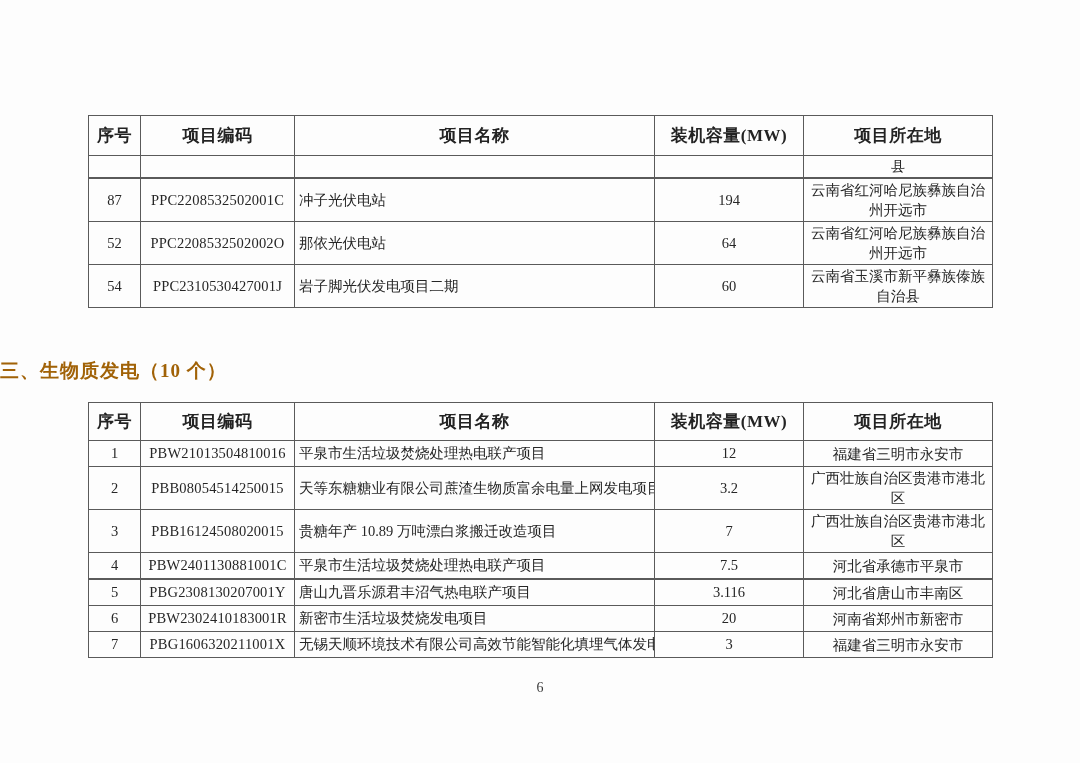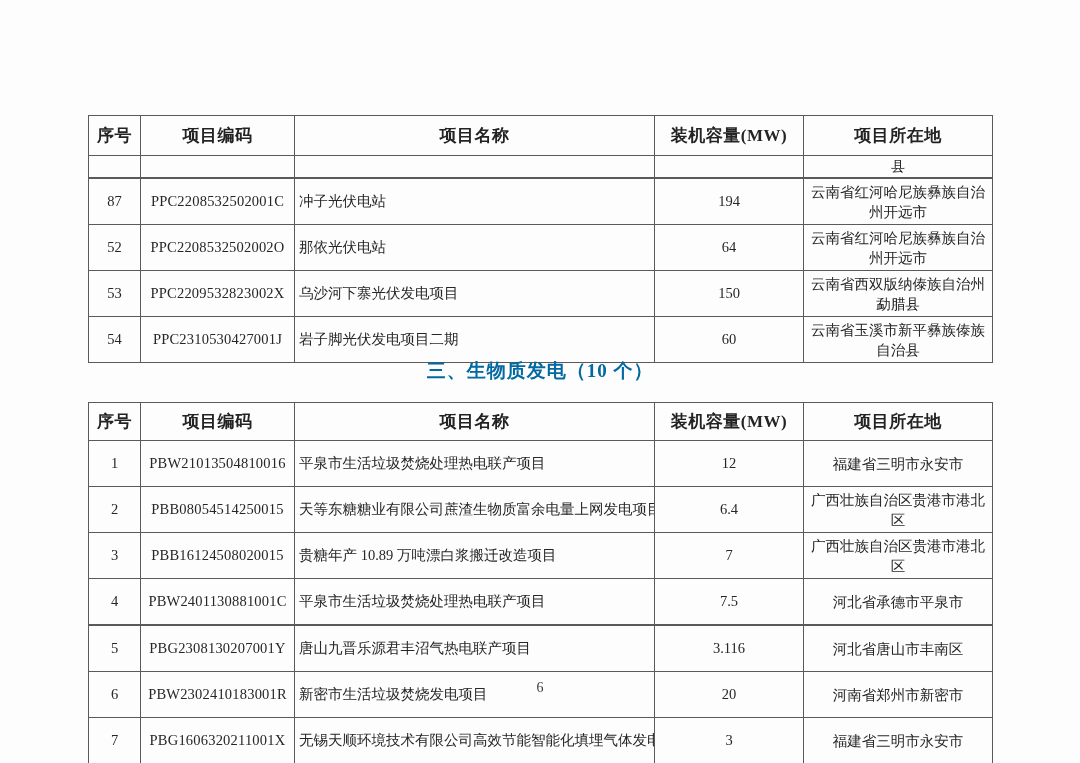--- a/index.html
+++ b/index.html
@@ -9,41 +9,41 @@
     font-family:"Liberation Serif","DejaVu Serif",serif;
     color:#1f1f1f;
   }
   table { border-collapse:collapse; table-layout:fixed; width:904px; background:transparent; }
   th, td { border:1px solid #5a5a5a; overflow:hidden; }
   th {
     font-weight:bold; font-size:17px; text-align:center;
     padding:2px 1px; letter-spacing:0.5px; color:#232323;
   }
   td { font-size:14.5px; text-align:center; padding:1px 2px; color:#262626; }
-  td.c-name { text-align:left; padding:13px 4px; white-space:nowrap;margin-left:24px; }
+  td.c-name { text-align:left; padding:3px 4px; white-space:nowrap;margin-left:24px; }
   td.c-loc  { line-height:1.38; padding:1px 3px; }
   td.c-code { letter-spacing:0.2px; }
 
   .tbl-wrap { position:absolute; left:88px; }
   #t1-wrap { top:115px; }
   #t2-wrap { top:402px; }
 
   #table1 thead tr { height:40px; }
   #table1 tbody tr { height:42px; }
   #table1 tr.carryover { height:19px; }
   #table1 tr.carryover td { border-bottom-width:2px; font-size:14px; }
 
   #table2 thead tr { height:38px; }
   #table2 tbody tr { height:22px; }
   #table2 tbody tr:nth-child(4) td { border-bottom-width:2px; }
 
   .section-title {
     position:absolute; top:358px; left:0; width:1080px;
-    text-align:center; font-size:19px; font-weight:bold;
-    color:#0369a1; letter-spacing:1px;font-family:Liberation Serif, serif;
+    text-align:left; font-size:19px; font-weight:bold;
+    color:#a16207; letter-spacing:1px;font-family:Liberation Serif, serif;
   }
   .page-number {
     position:absolute; top:680px; left:0; width:1080px;
     text-align:center; font-size:14px; color:#3a3a3a;
   }
 </style>
 </head>
 <body>
 
 <div class="page">
@@ -82,27 +82,20 @@
     <td class="c-loc">云南省红河哈尼族彝族自治州开远市</td>
   </tr>
           <tr>
     <td class="c-no">52</td>
     <td class="c-code">PPC2208532502002O</td>
     <td class="c-name">那依光伏电站</td>
     <td class="c-cap">64</td>
     <td class="c-loc">云南省红河哈尼族彝族自治州开远市</td>
   </tr>
           <tr>
-    <td class="c-no">53</td>
-    <td class="c-code">PPC2209532823002X</td>
-    <td class="c-name">乌沙河下寨光伏发电项目</td>
-    <td class="c-cap">150</td>
-    <td class="c-loc">云南省西双版纳傣族自治州勐腊县</td>
-  </tr>
-          <tr>
     <td class="c-no">54</td>
     <td class="c-code">PPC2310530427001J</td>
     <td class="c-name">岩子脚光伏发电项目二期</td>
     <td class="c-cap">60</td>
     <td class="c-loc">云南省玉溪市新平彝族傣族自治县</td>
   </tr>
         </tbody>
     </table>
   </div>
 
@@ -131,21 +124,21 @@
     <td class="c-no">1</td>
     <td class="c-code">PBW21013504810016</td>
     <td class="c-name">平泉市生活垃圾焚烧处理热电联产项目</td>
     <td class="c-cap">12</td>
     <td class="c-loc">福建省三明市永安市</td>
   </tr>
           <tr>
     <td class="c-no">2</td>
     <td class="c-code">PBB08054514250015</td>
     <td class="c-name">天等东糖糖业有限公司蔗渣生物质富余电量上网发电项目</td>
-    <td class="c-cap">6.4</td>
+    <td class="c-cap">3.2</td>
     <td class="c-loc">广西壮族自治区贵港市港北区</td>
   </tr>
           <tr>
     <td class="c-no">3</td>
     <td class="c-code">PBB16124508020015</td>
     <td class="c-name">贵糖年产 10.89 万吨漂白浆搬迁改造项目</td>
     <td class="c-cap">7</td>
     <td class="c-loc">广西壮族自治区贵港市港北区</td>
   </tr>
           <tr>

